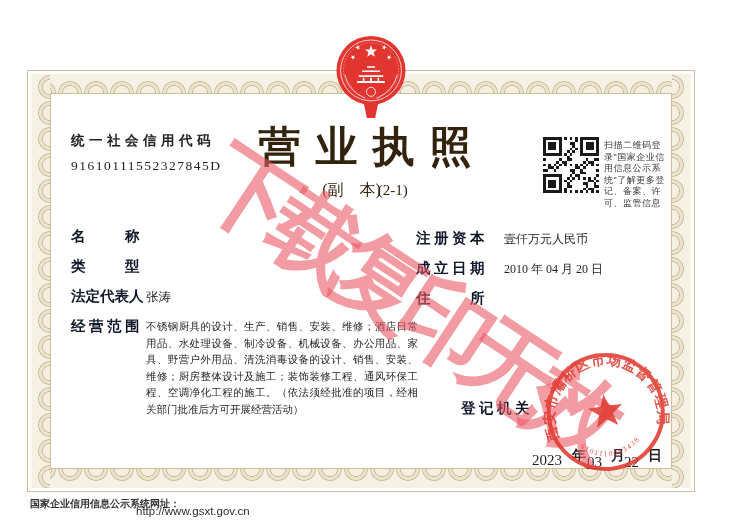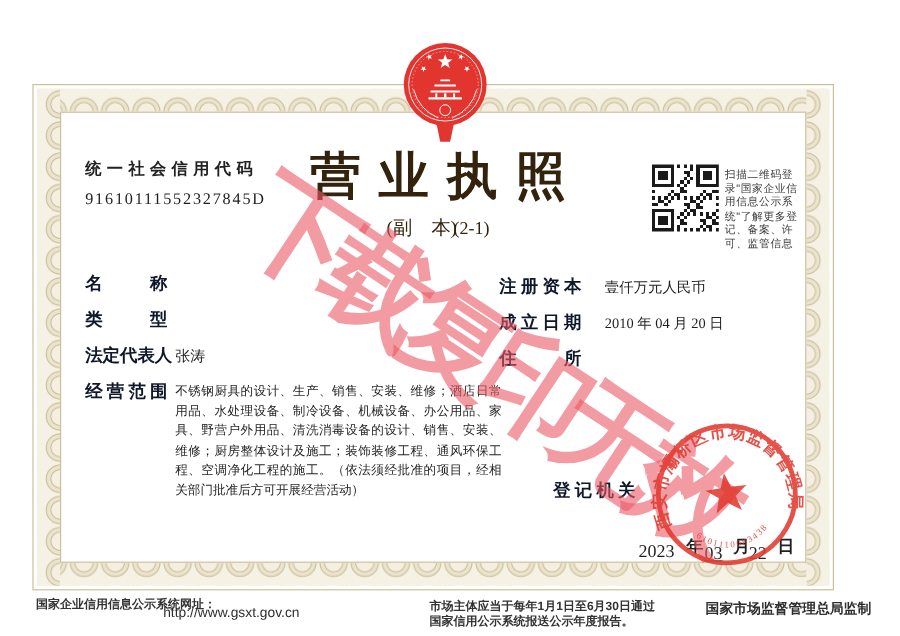--- a/index.html
+++ b/index.html
@@ -395,19 +395,14 @@
   <div class="date-part d-ylab">年</div>
   <div class="date-part d-month">03</div>
   <div class="date-part d-mlab">月</div>
   <div class="date-part d-day">22</div>
   <div class="date-part d-dlab">日</div>
 
   <div class="watermark">下载复印无效</div>
 
   <div class="footer-left-label">国家企业信用信息公示系统网址：</div>
   <div class="footer-left-url">http://www.gsxt.gov.cn</div>
-  <div class="footer-mid">
-    <div>市场主体应当于每年1月1日至6月30日通过</div>
-    <div>国家信用公示系统报送公示年度报告。</div>
-  </div>
-  <div class="footer-right">国家市场监督管理总局监制</div>
 
 </div>
 
 </body></html>

